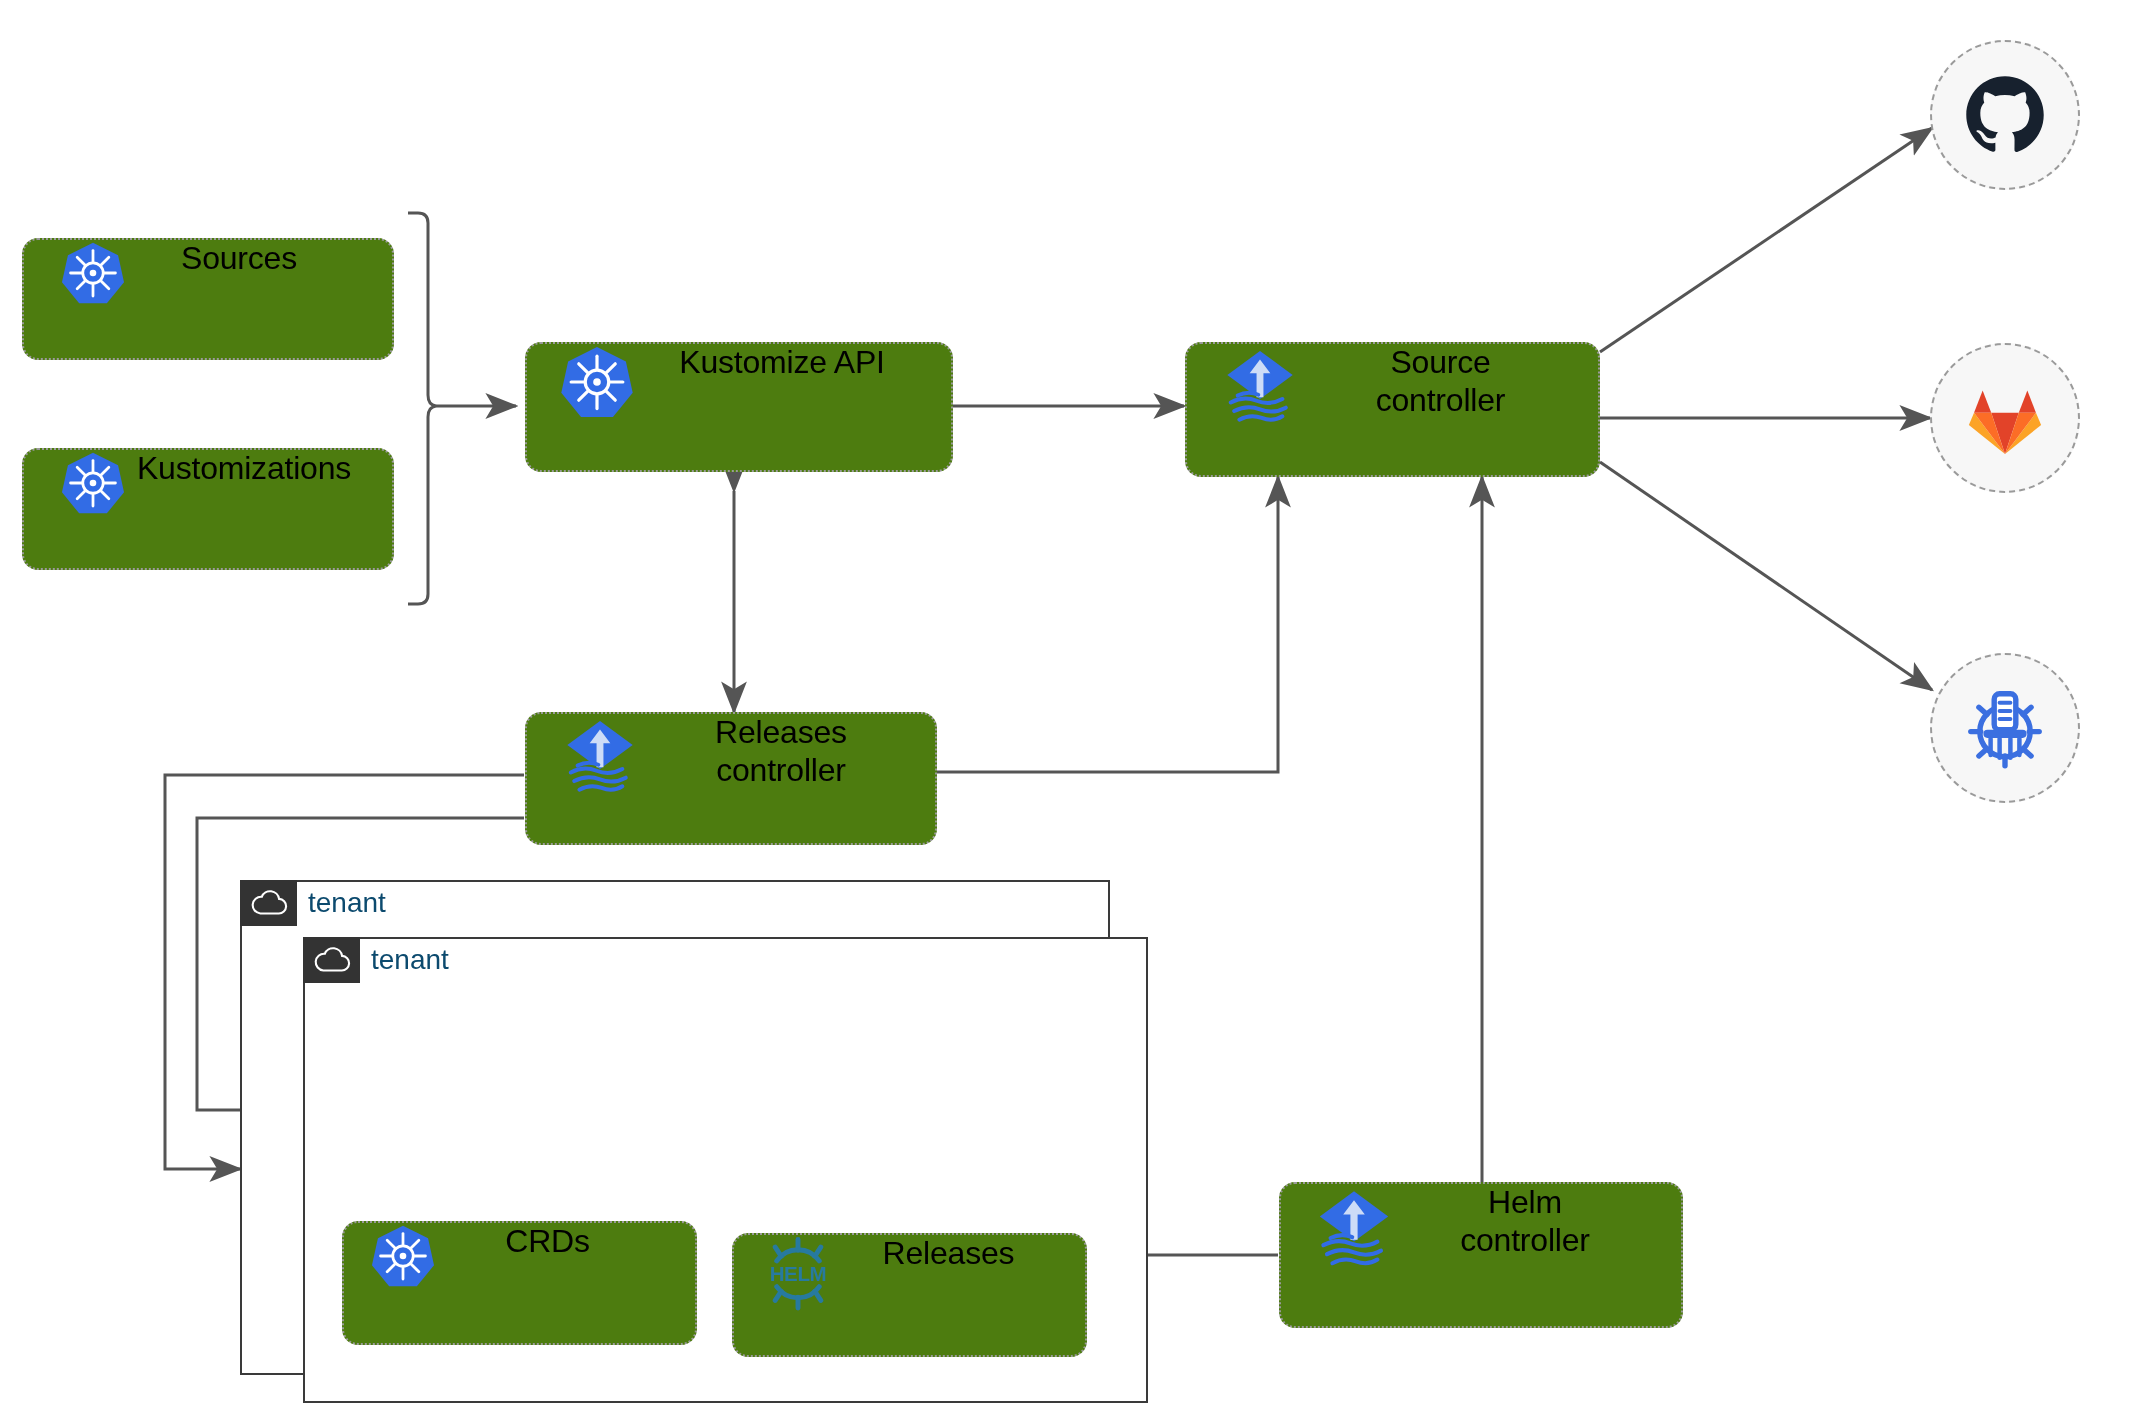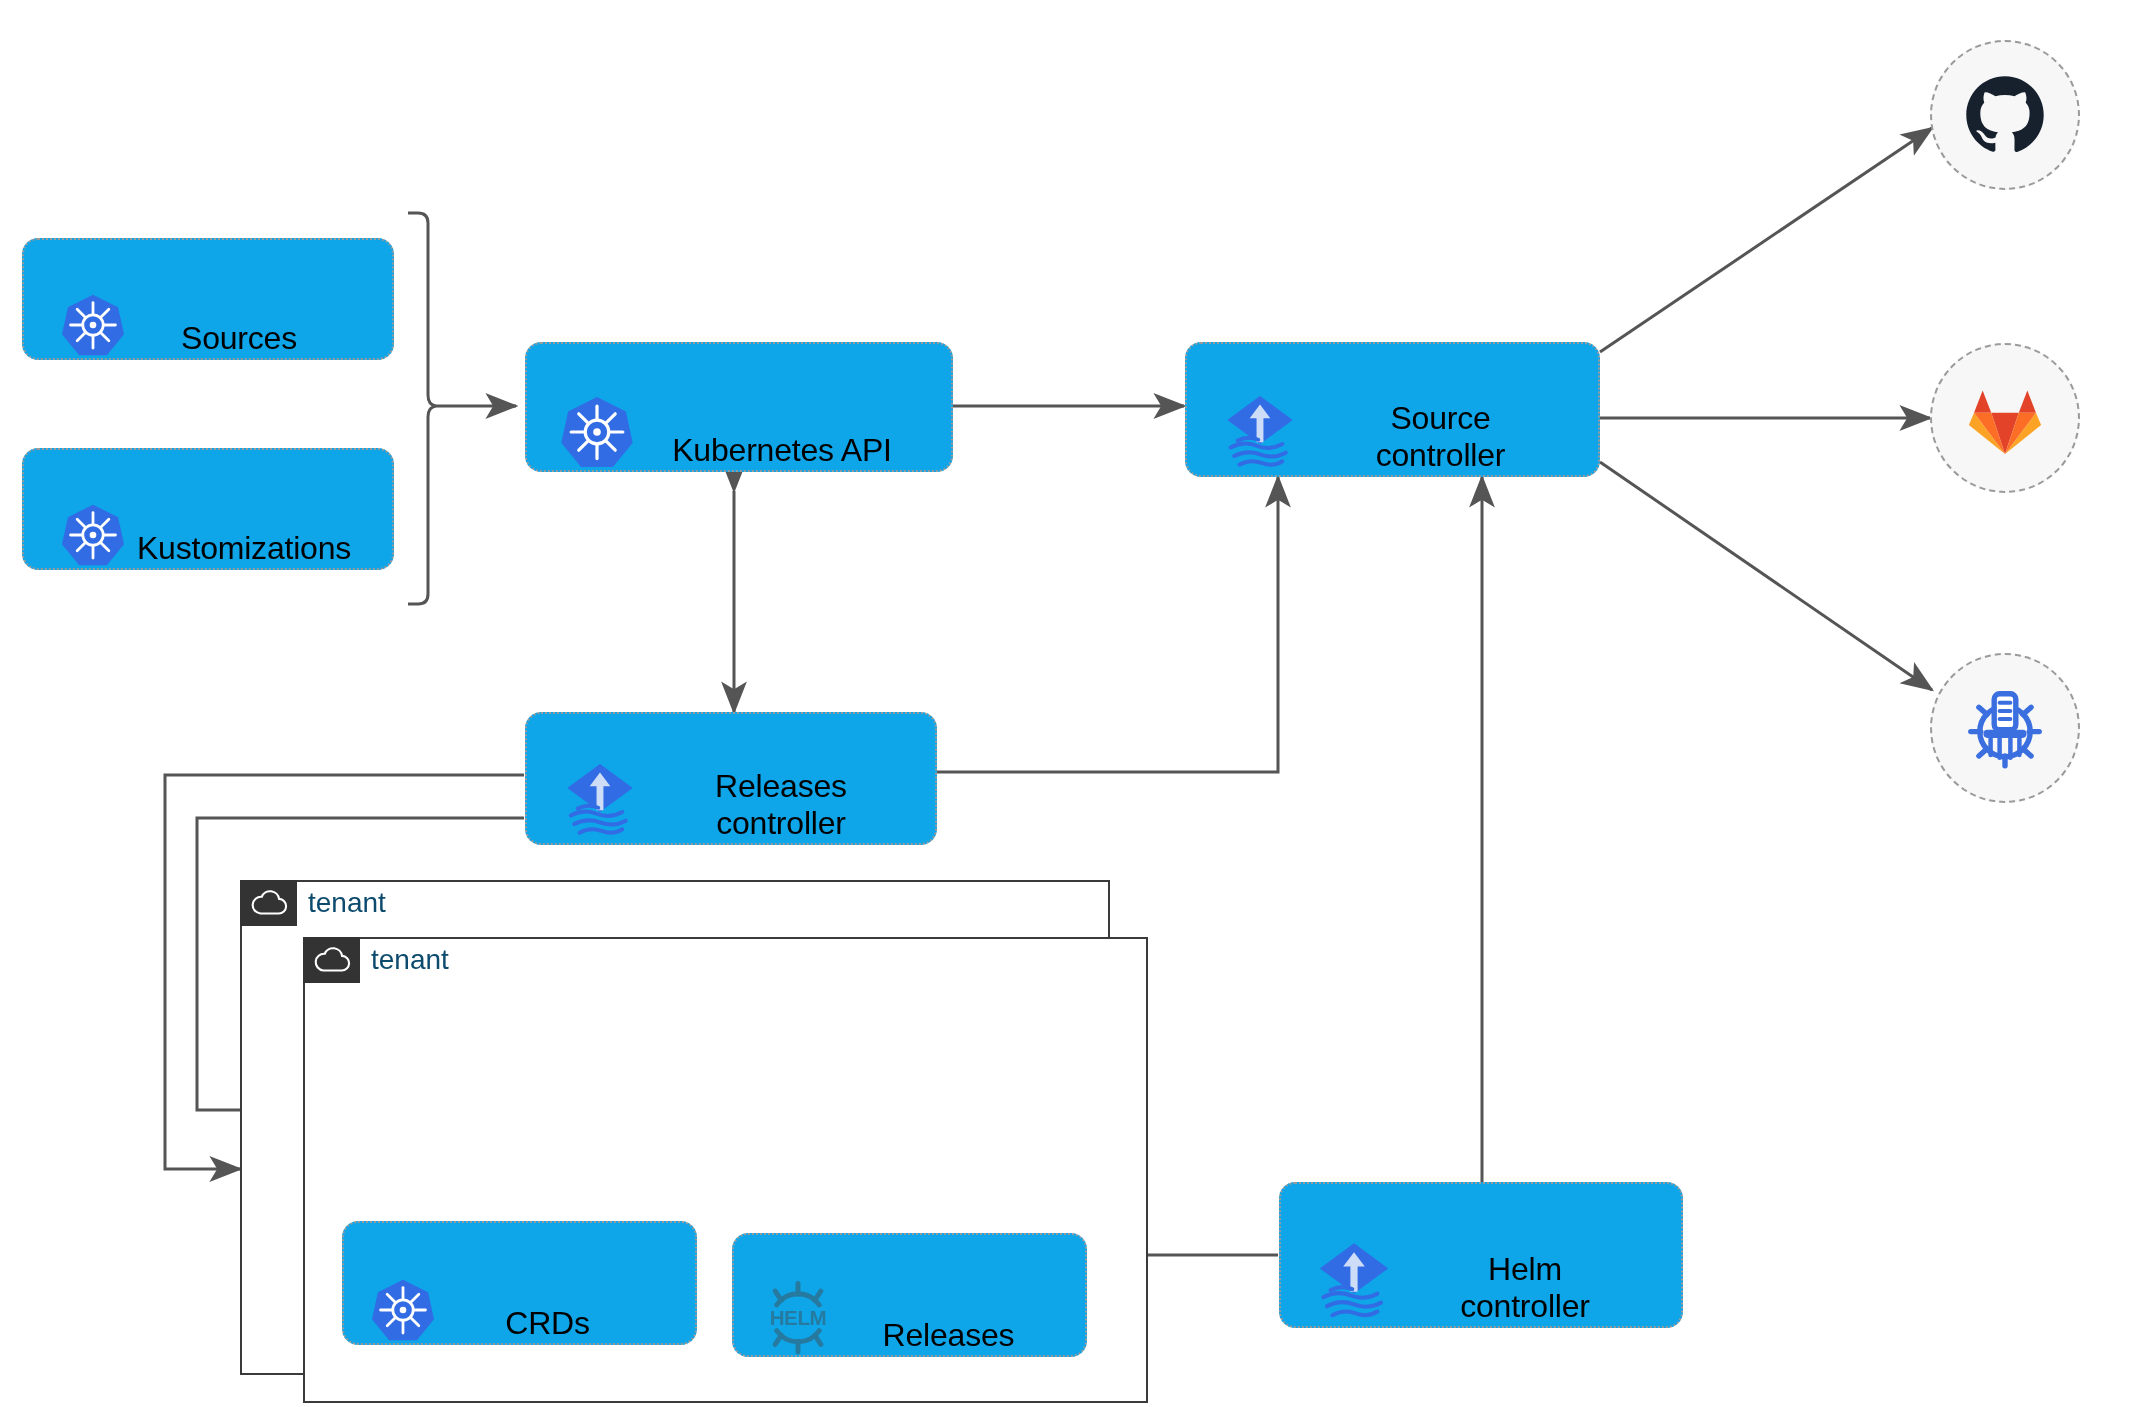--- a/index.html
+++ b/index.html
@@ -3,24 +3,24 @@
 <meta charset="utf-8">
 <style>
   html,body{margin:0;padding:0;background:#ffffff;}
   body{font-family:"Liberation Sans","DejaVu Sans",sans-serif;}
   #canvas{position:relative;width:2144px;height:1407px;background:#ffffff;overflow:hidden;}
   #edges{position:absolute;left:0;top:0;width:2144px;height:1407px;pointer-events:none;}
 
   
   .node{
     position:absolute;
-    background:#0ea5e9;
+    background:#4d7c0f;
     border:2.5px dotted #9a9a9a;
     border-radius:16px;
-    display:flex;align-items:flex-end;
+    display:flex;align-items:flex-start;
     box-sizing:border-box;
   }
   .node .ico{flex:0 0 auto;display:flex;align-items:center;justify-content:center;}
   .node .lbl{
     flex:1 1 auto;text-align:center;color:#000;
     font-size:32px;line-height:1.18;white-space:pre-line;
     letter-spacing:-0.2px;
   }
   .node.two-line .lbl{font-size:32px;}
 
@@ -140,21 +140,21 @@
           <line x1="16" y1="50" x2="34" y2="50"></line>
             <line x1="66" y1="50" x2="84" y2="50"></line>
           <line x1="26" y1="26" x2="39" y2="39"></line>
             <line x1="61" y1="61" x2="74" y2="74"></line>
           <line x1="74" y1="26" x2="61" y2="39"></line>
             <line x1="39" y1="61" x2="26" y2="74"></line>
         </g>
         <circle cx="50" cy="50" r="5" fill="#ffffff"></circle>
       </svg>
     </span>
-    <span class="lbl" style="padding-right:22px;">Kubernetes API</span>
+    <span class="lbl" style="padding-right:22px;">Kustomize API</span>
   </div>
 
   <div class="node two-line" style="left:1185px;top:342px;width:415px;height:135px;">
     <span class="ico" style="margin-left:30px;">
       <svg width="86" height="86" viewBox="0 0 100 100">
         <path d="M50 8 L88 36 L50 64 L12 36 Z" fill="#326CE5"></path>
         <path d="M50 18 L62 34 L54 34 L54 62 L46 62 L46 34 L38 34 Z" fill="#cddcf7"></path>
         <g stroke="#326CE5" stroke-width="4.6" fill="none" stroke-linecap="round">
           <path d="M16 68 Q31 60 46 66 Q61 72 76 64"></path>
           <path d="M20 78 Q35 70 50 76 Q65 82 80 74"></path>

